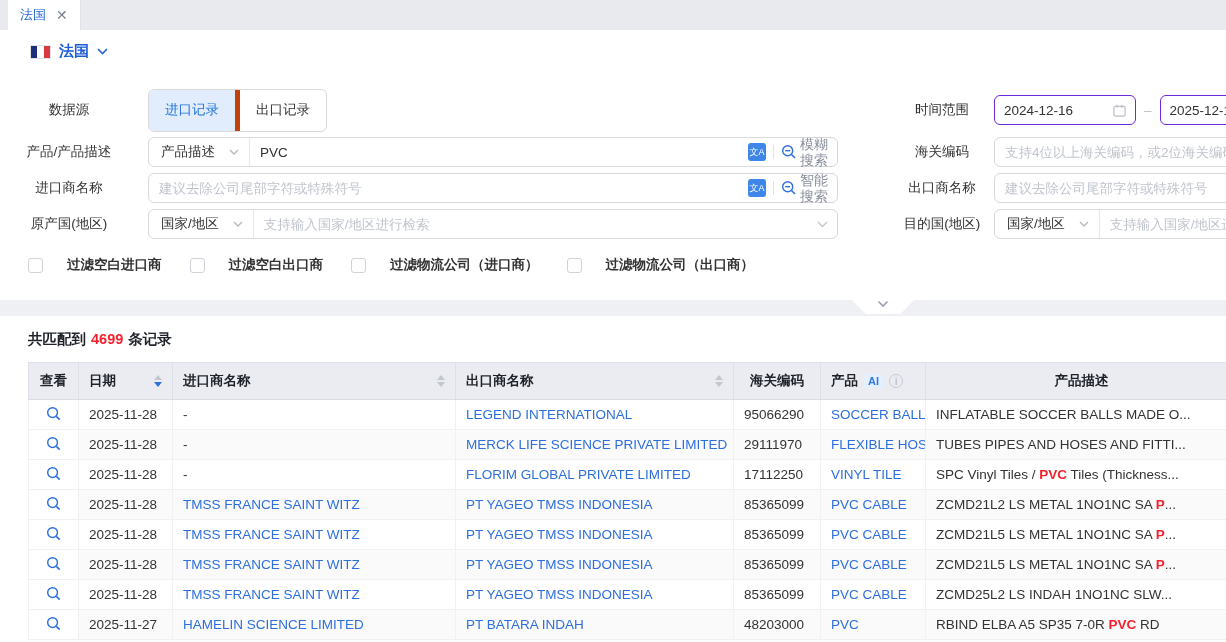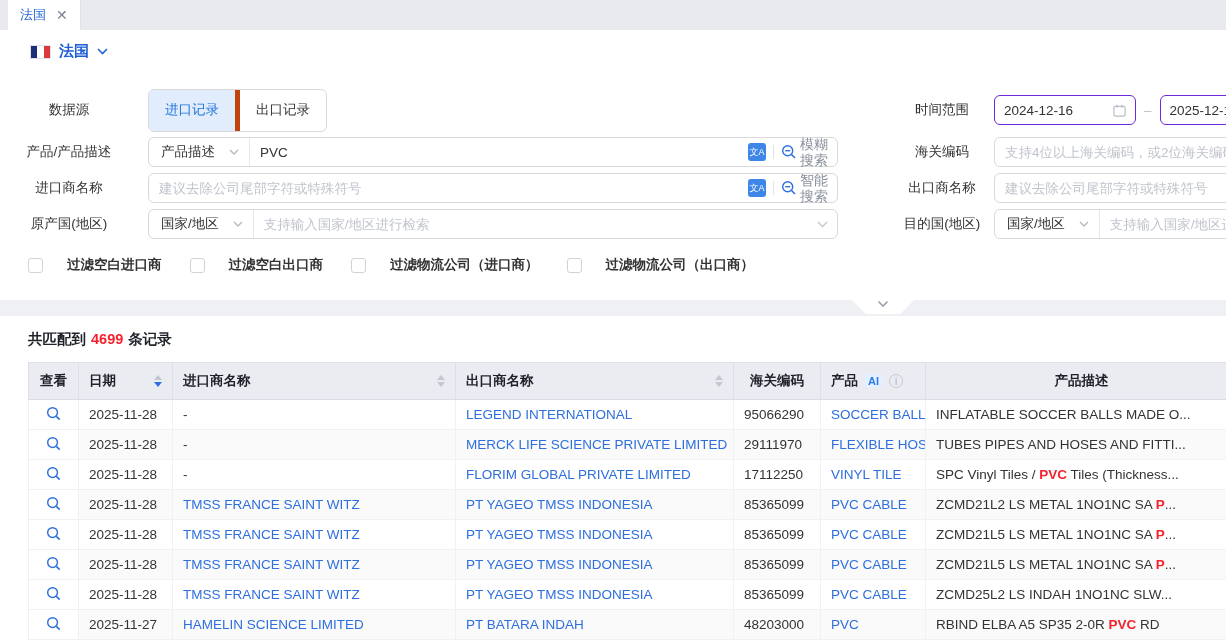--- a/index.html
+++ b/index.html
@@ -416,17 +416,17 @@
               <svg width="15" height="15" viewBox="0 0 16 16">
                 <circle cx="7" cy="7" r="5.2" fill="none" stroke="#2e6fde" stroke-width="1.5"></circle>
                 <line x1="11" y1="11" x2="14.6" y2="14.6" stroke="#2e6fde" stroke-width="1.7"></line>
               </svg>
             </span></td>
     <td><span>2025-11-27</span></td>
     <td><span class="link">HAMELIN SCIENCE LIMITED</span></td>
     <td><span class="link">PT BATARA INDAH</span></td>
     <td><span>48203000</span></td>
     <td><span class="link">PVC</span></td>
-    <td><span><span>RBIND ELBA A5 SP35 2-0R </span><span class="hl">PVC</span><span> RD</span></span></td>
+    <td><span><span>RBIND ELBA A5 SP35 7-0R </span><span class="hl">PVC</span><span> RD</span></span></td>
   </tr>
       </tbody>
   </table>
 </div>
 
 </body></html>

